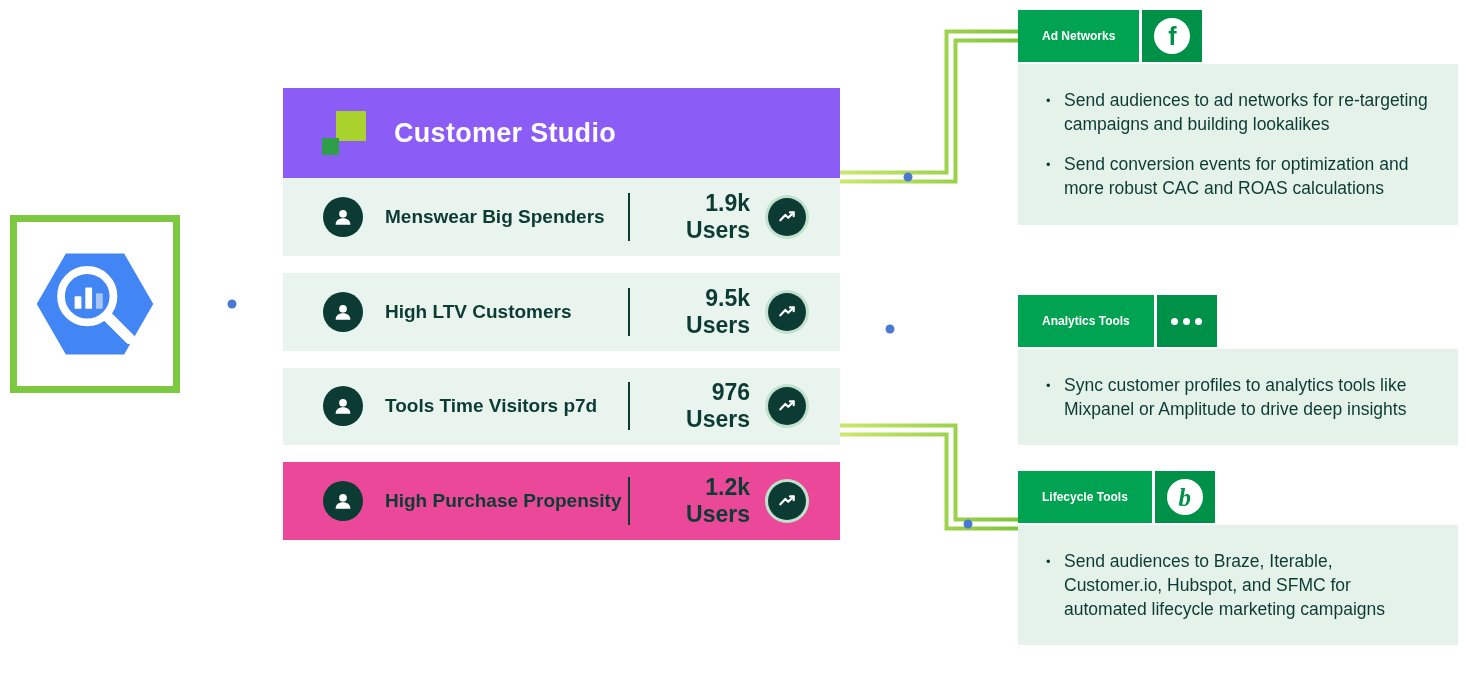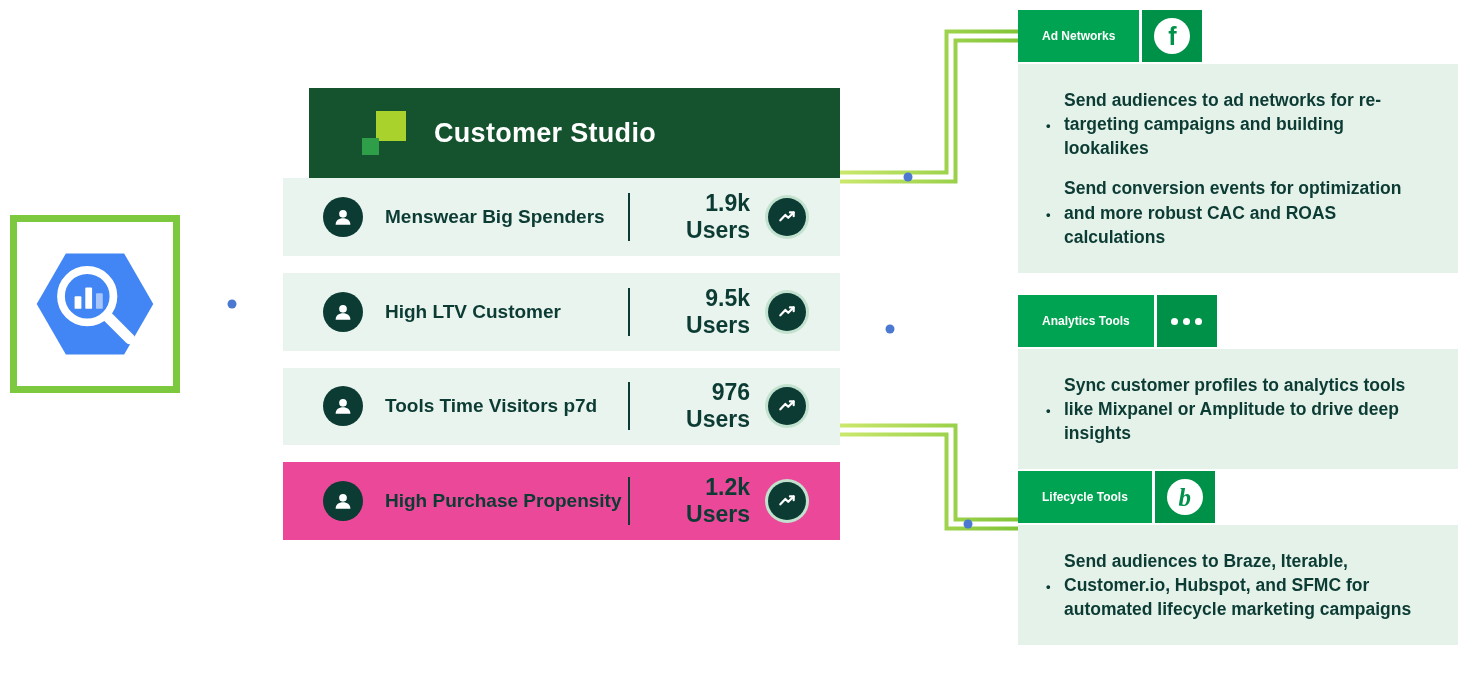--- a/index.html
+++ b/index.html
@@ -20,23 +20,22 @@
     box-sizing:border-box; border:7px solid #7CC83E; background:#fff;
     display:flex; align-items:center; justify-content:center; z-index:2;
   }
 
   
   .studio {
     position:absolute; left:283px; top:88px; width:557px; height:452px;
     z-index:2; display:flex; flex-direction:column; background:#ffffff;
   }
   .studio-header {
-    flex:0 0 90px; background:#14532d; display:flex; align-items:center;
-    padding-left:51px;
-    margin-left:26px;
+    flex:0 0 90px; background:#8b5cf6; display:flex; align-items:center;
+    padding-left:37px;
   }
   .studio-logo { position:relative; width:50px; height:50px; flex:0 0 50px; }
   .sq-big  { position:absolute; left:16px; top:3px;  width:30px; height:30px; background:#A9D32C; }
   .sq-small{ position:absolute; left:2px;  top:30px; width:17px; height:17px; background:#2E9E49; }
   .studio-title { color:#ffffff; font-size:27px; font-weight:700; margin-left:24px; letter-spacing:0.3px; }
 
   .rows { flex:1; display:flex; flex-direction:column; gap:17px; background:#ffffff; }
   .row { flex:1; background:#E9F4EE; display:flex; align-items:center; padding:0 34px 0 40px; }
   .row:last-child { background:#ec4899; }
   .avatar {
@@ -66,21 +65,21 @@
     line-height:1;
   }
   .icon-circle.braze { font-style:italic; font-family:"Liberation Serif", serif; }
   .dots { display:flex; gap:5px; }
   .dots span { width:7px; height:7px; border-radius:50%; background:#ffffff; }
 
   .dest-content { margin-top:2px; background:#E5F2EA; padding:24px 26px 24px 28px; }
   .dest-content ul { list-style:none; margin:0; padding:0; }
   .dest-content li {
     display:flex; margin-bottom:16px; color:#0B3B33;
-    font-size:17.5px; line-height:1.38; font-weight:700;align-items:center;
+    font-size:17.5px; line-height:1.38; font-weight:400;
   }
   .dest-content li:last-child { margin-bottom:0; }
   .dest-content li::before {
     content:"•"; flex:0 0 18px; font-size:13px; margin-top:4px; color:#0B3B33;
   }
 </style>
 </head>
 <body>
 
 <div class="canvas">
@@ -154,21 +153,21 @@
         </div>
       </div>
 
       <div class="row">
         <div class="avatar">
           <svg width="22" height="22" viewBox="0 0 24 24">
               <circle cx="12" cy="8.5" r="4.2" fill="#fff"></circle>
               <path d="M4 20c0-4.2 3.6-6.6 8-6.6s8 2.4 8 6.6v0.5H4z" fill="#fff"></path>
             </svg>
         </div>
-        <div class="row-label">High LTV Customer</div>
+        <div class="row-label">High LTV Customers</div>
         <div class="row-divider"></div>
         <div class="row-users">9.5k Users</div>
         <div class="trend">
           <svg width="20" height="20" viewBox="0 0 24 24">
               <path d="M4 16 L10 9.5 L13.5 13 L20 6.5" stroke="#fff" stroke-width="2.6" fill="none" stroke-linecap="round" stroke-linejoin="round"></path>
               <path d="M15.5 6.5 H20 V11" stroke="#fff" stroke-width="2.6" fill="none" stroke-linecap="round" stroke-linejoin="round"></path>
             </svg>
         </div>
       </div>
 

